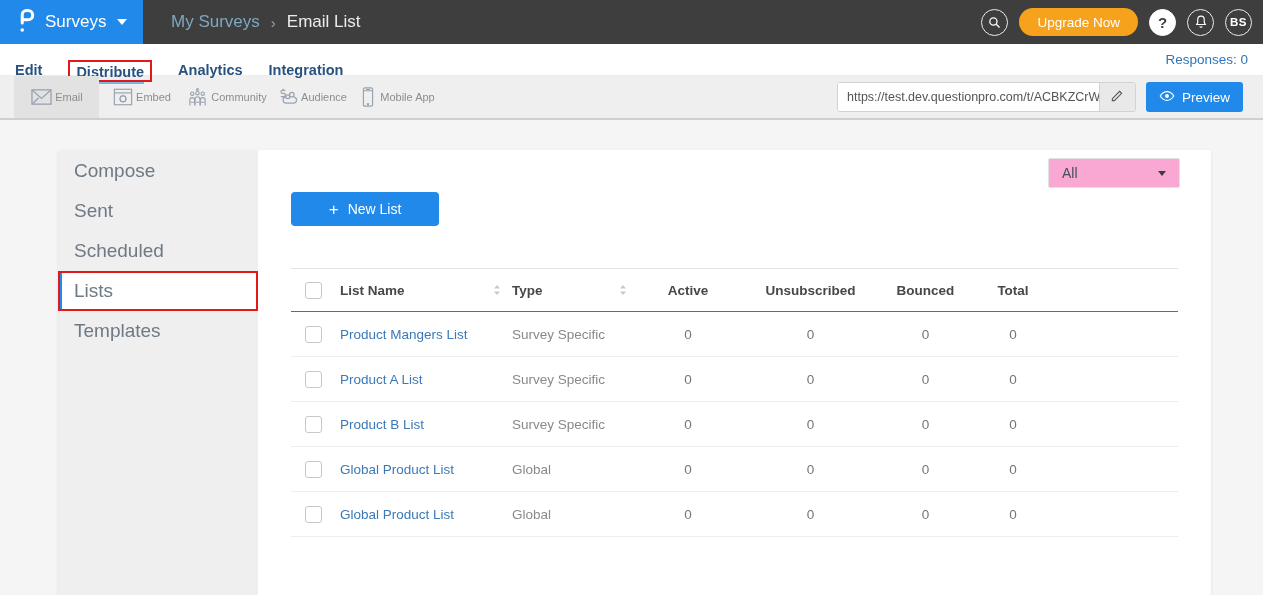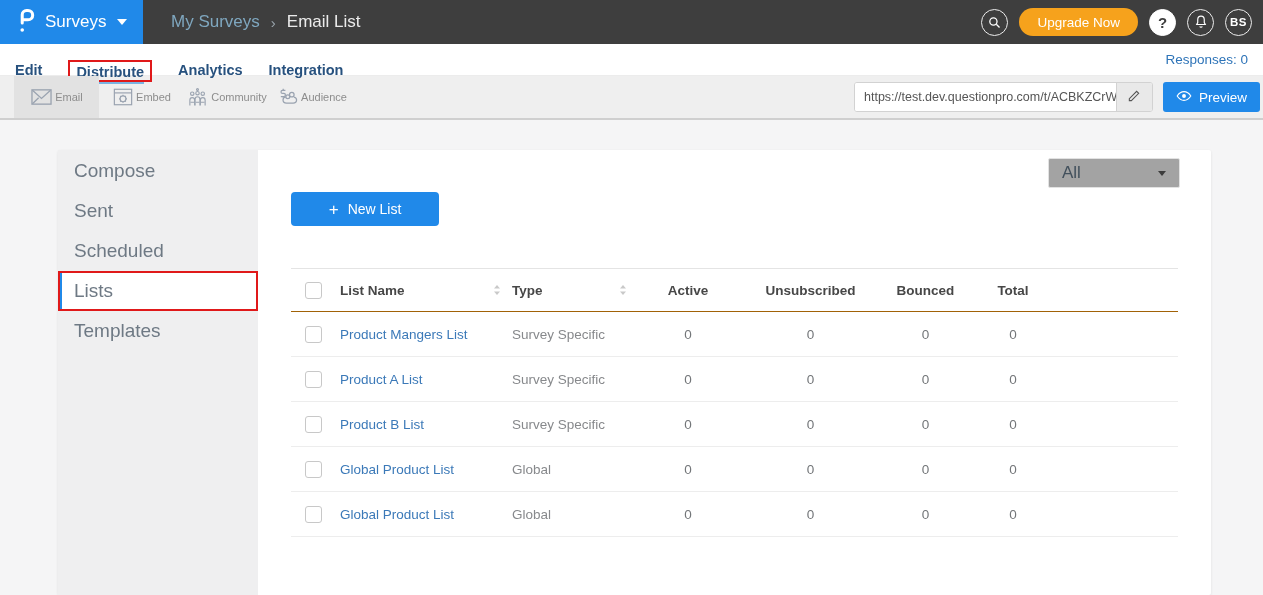--- a/index.html
+++ b/index.html
@@ -34,41 +34,41 @@
   .tab.active .tab-inner{border-bottom:2px solid #7ab4e2;padding-bottom:2px;}
   .responses{margin-left:auto;color:var(--responses);font-size:13.5px;cursor:pointer;}
 
   
   .toolbar{height:44px;background:#efefef;border-bottom:2px solid #cfcfcf;display:flex;align-items:stretch;padding-left:14px;}
   .tiles{display:flex;align-items:stretch;}
   .tile{width:85px;display:flex;flex-direction:row;align-items:center;justify-content:center;gap:2px;color:#9aa3b0;cursor:pointer;}
   .tile.active{background:#e2e2e2;}
   .tile-icon{display:flex;height:22px;align-items:center;}
   .tile-label{font-size:11px;color:#8d8d8d;}
-  .toolbar-right{margin-left:auto;display:flex;align-items:center;gap:10px;padding-right:3px;}
+  .toolbar-right{margin-left:auto;display:flex;align-items:center;gap:10px;padding-right:20px;}
   .url-box{display:flex;height:30px;width:299px;border:1px solid #d2d2d2;border-radius:3px;overflow:hidden;background:#fff;}
   .url-input{border:none;outline:none;flex:1;padding:0 0 0 9px;font-size:12.5px;color:#555;font-family:"Liberation Sans",sans-serif;}
   .url-edit{width:36px;background:#e9e9e9;border-left:1px solid #d2d2d2;display:flex;align-items:center;justify-content:center;cursor:pointer;}
   .preview-btn{height:30px;padding:0 13px;background:var(--accent);color:#fff;border-radius:3px;font-size:13.5px;display:flex;align-items:center;gap:7px;cursor:pointer;}
 
   
   .page{height:475px;position:relative;background:#f5f5f6;}
   .panel{position:absolute;left:58px;top:30px;width:1153px;height:445px;background:#fff;display:flex;border-radius:2px;box-shadow:0 1px 3px rgba(0,0,0,.09);}
   .sidebar{width:200px;background:#efeff0;padding-top:1px;flex-shrink:0;}
   .side-item{height:40px;display:flex;align-items:center;padding-left:16px;font-size:19px;color:#6e7984;cursor:pointer;}
   .side-item.active{background:#fff;border-left:4px solid var(--accent);padding-left:12px;}
   .side-item.annotated{outline:2px solid var(--red);outline-offset:-2px;}
 
   .content{flex:1;position:relative;}
   .search-row{display:flex;justify-content:flex-end;align-items:center;gap:12px;padding:8px 31px 0 0;}
   .search-box{width:315px;height:30px;background:#f5f5f6;border-radius:2px;display:flex;align-items:center;gap:8px;padding:0 10px;}
   .search-box .icn{display:flex;color:#555;}
   .search-input{border:none;background:transparent;outline:none;flex:1;font-size:13.5px;color:#444;font-family:"Liberation Sans",sans-serif;}
   .search-input::placeholder{color:#8e9297;}
-  .filter-select{width:132px;height:30px;background:#a3a3a3;border:1px solid #e2e2e2;border-radius:2px;display:flex;align-items:center;padding:7px 13px;font-size:17px;color:#42505c;cursor:pointer;}
+  .filter-select{width:132px;height:30px;background:#f9a8d4;border:1px solid #e2e2e2;border-radius:2px;display:flex;align-items:center;padding:7px 13px;font-size:14px;color:#42505c;cursor:pointer;}
   .caret-d{margin-left:auto;width:0;height:0;border-left:4.5px solid transparent;border-right:4.5px solid transparent;border-top:5.5px solid #3c3c3c;}
 
   .new-list-btn{margin:4px 0 0 33px;height:34px;width:148px;background:var(--accent);color:#fff;border:none;border-radius:4px;font-size:14px;display:flex;align-items:center;justify-content:center;gap:9px;cursor:pointer;font-family:"Liberation Sans",sans-serif;}
   .plus{font-size:17px;font-weight:400;line-height:1;}
 
   
   .table{margin:42px 33px 0 33px;}
   .t-head{display:flex;align-items:center;height:44px;border-top:1px solid #e4e4e4;border-bottom:1px solid #a16207;font-size:13.5px;font-weight:bold;color:#474747;}
   .t-row{display:flex;align-items:center;height:45px;border-bottom:1px solid #ededed;font-size:13.5px;}
   .c-check{width:44px;padding-left:14px;display:flex;align-items:center;}
@@ -174,20 +174,30 @@
       <div class="tile">
         <span class="tile-icon">
           <svg width="23" height="21" viewBox="0 0 24 22" fill="none" stroke="currentColor" stroke-width="1.3">
             <path d="M7.5 1.8v1.1M7.5 10.1v1.1M9.8 3.6H6.8c-.9 0-1.6.7-1.6 1.6S5.9 6.8 6.8 6.8h1.4c.9 0 1.6.7 1.6 1.6S9.1 10 8.2 10H5"></path>
             <circle cx="16.5" cy="8" r="2.4"></circle>
             <circle cx="12.3" cy="10.2" r="2"></circle>
             <path d="M18.8 10.6c1.6.4 2.7 1.6 2.7 3 0 1.8-1.6 3.2-3.6 3.2h-7c-2 0-3.6-1.4-3.6-3.2 0-1.6 1.4-3 3.1-3.2"></path>
           </svg>
         </span>
         <span class="tile-label">Audience</span>
+      </div>
+      <div class="tile">
+        <span class="tile-icon">
+          <svg width="20" height="22" viewBox="0 0 20 24" fill="none" stroke="currentColor" stroke-width="1.3">
+            <rect x="5" y="2" width="10" height="20" rx="1.5"></rect>
+            <path d="M5 5.2h10M8 3.6h4"></path>
+            <circle cx="10" cy="20" r="0.7"></circle>
+          </svg>
+        </span>
+        <span class="tile-label">Mobile App</span>
       </div>
     </div>
   <div class="toolbar-right">
     <div class="url-box">
       <input class="url-input" readonly="" value="https://test.dev.questionpro.com/t/ACBKZCrW" style="">
       <div class="url-edit">
         <span class="icn">
           <svg width="14" height="14" viewBox="0 0 18 18" fill="none" stroke="#555" stroke-width="1.4">
               <path d="M3 15h2.6L15 5.6 12.4 3 3 12.4V15z"></path>
             </svg>

